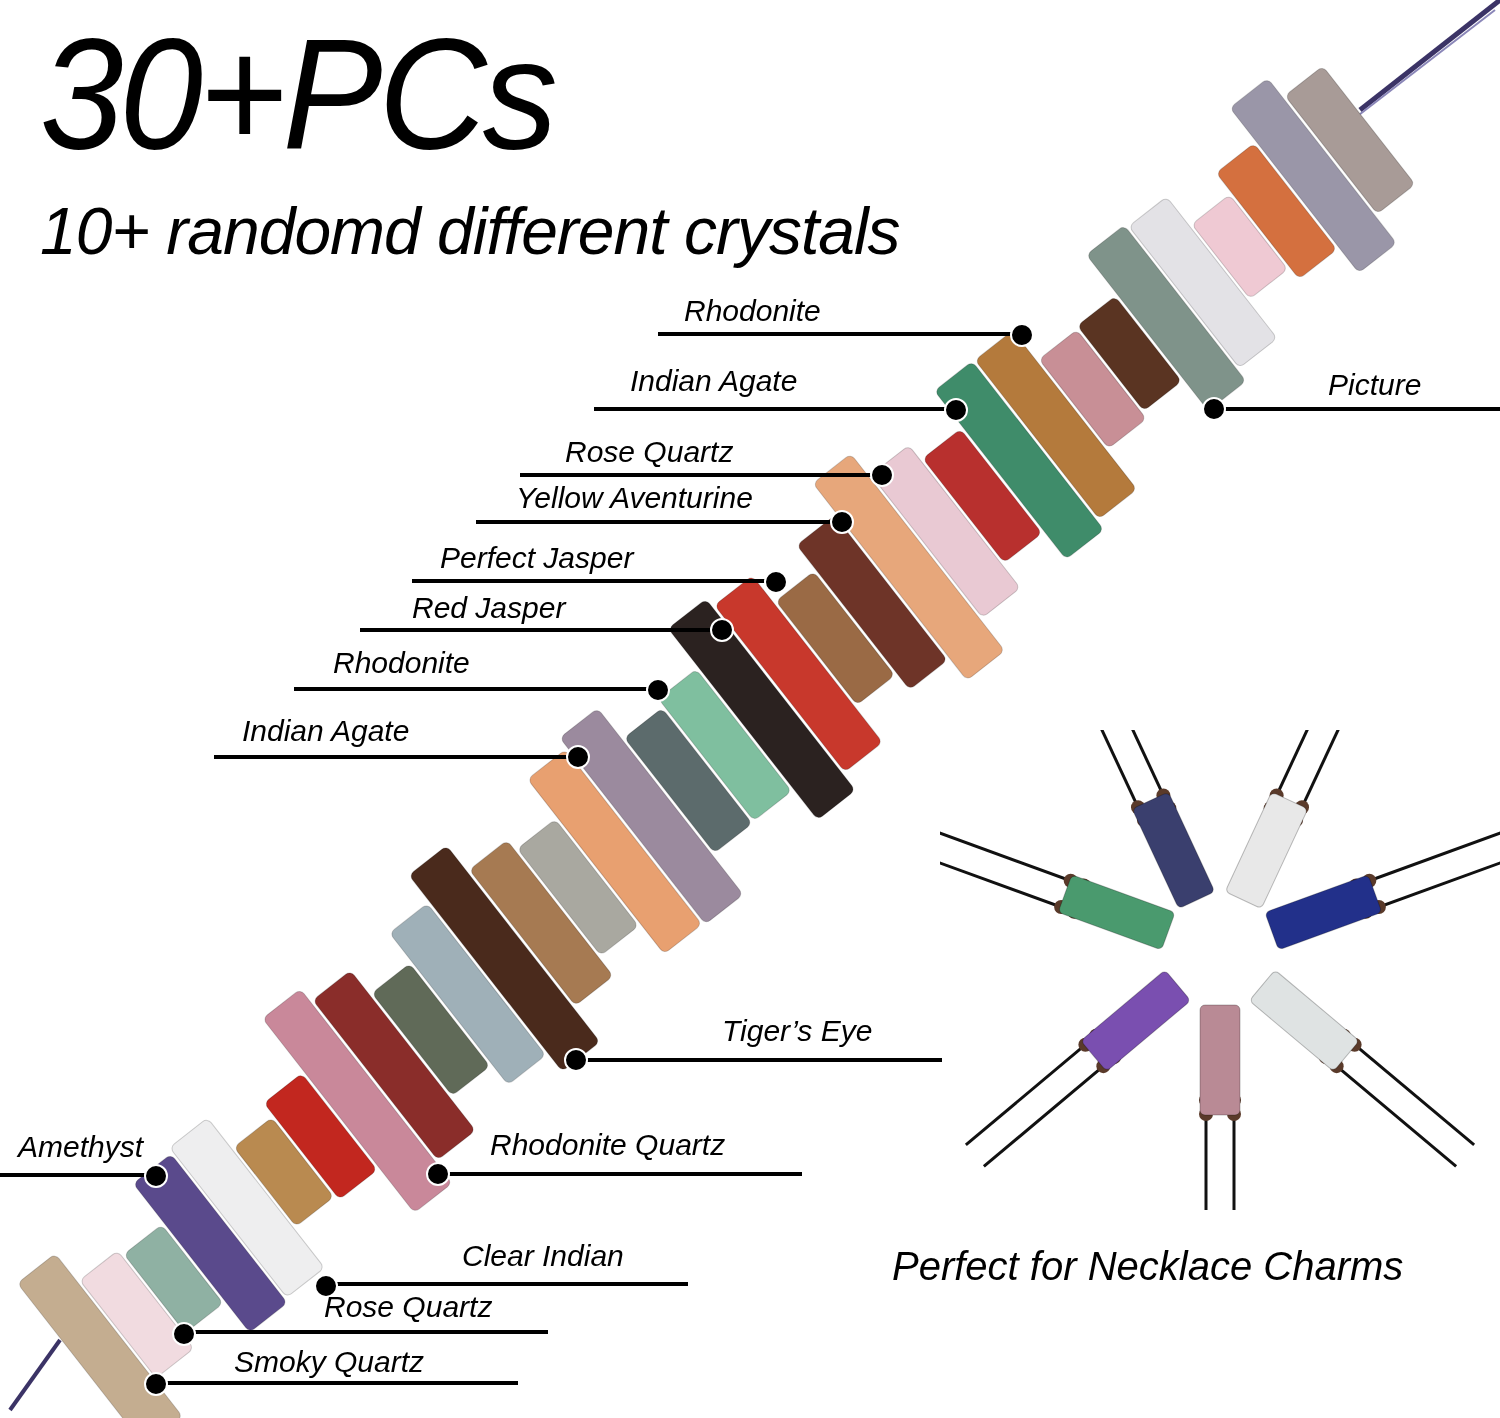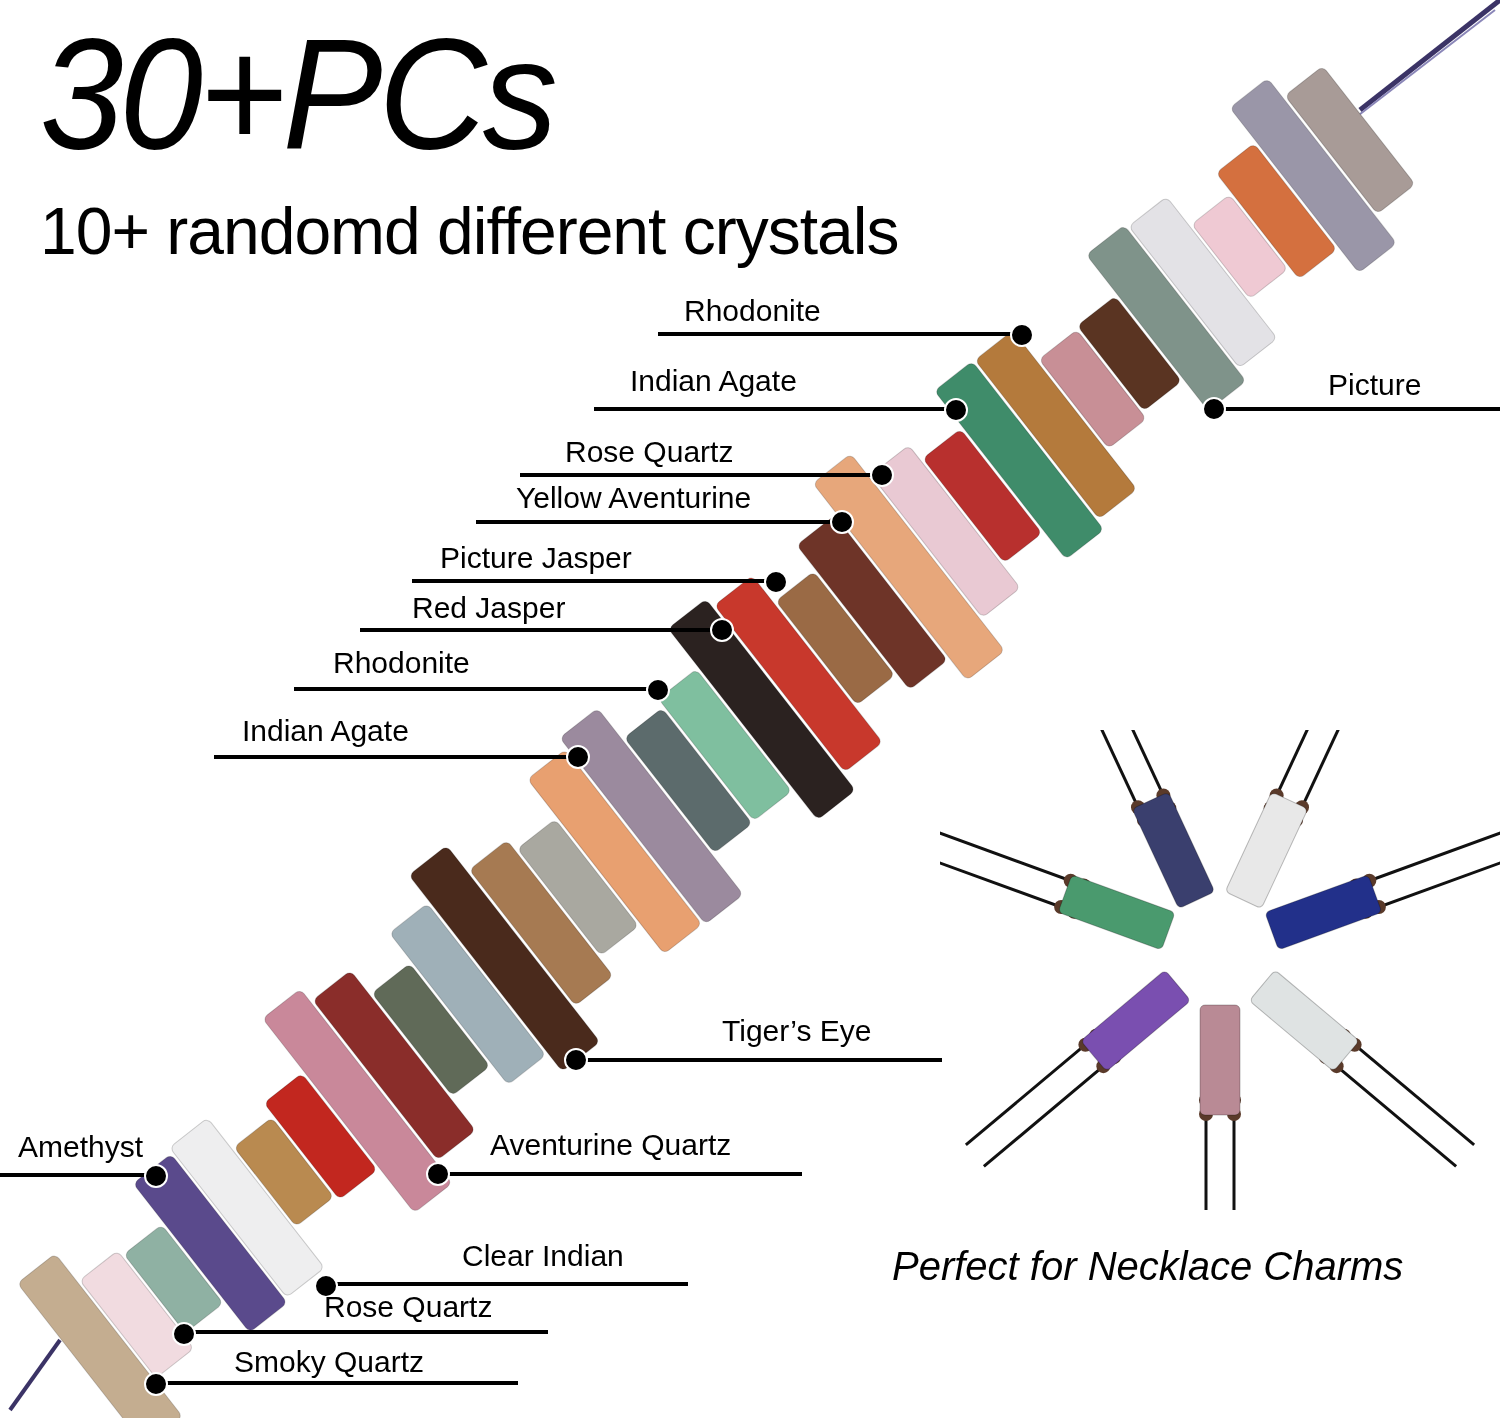--- a/index.html
+++ b/index.html
@@ -1,22 +1,22 @@
 <!DOCTYPE html>
 <html><head>
 <meta charset="utf-8">
 <style>
   html, body { margin: 0; padding: 0; background: #ffffff; }
   body { width: 1500px; height: 1418px; position: relative; overflow: hidden;
          font-family: "Liberation Sans", sans-serif; color: #000; }
   .headline { position: absolute; left: 40px; top: 18px; font-size: 150px; font-weight: 400;
               font-style: italic; letter-spacing: -4px; line-height: 1; transform: scaleY(1.05); }
-  .subhead { position: absolute; left: 40px; top: 198px; font-size: 66px; 
+  .subhead { position: absolute; left: 40px; top: 198px; font-size: 66px; font-style: italic;
              line-height: 1; letter-spacing: -1px; }
-  .label { position: absolute; font-size: 30px; line-height: 1; white-space: nowrap; }
+  .label { position: absolute; font-size: 30px; font-style: italic; line-height: 1; white-space: nowrap; }
   .line { position: absolute; height: 4px; background: #000; }
   .dot { position: absolute; width: 20px; height: 20px; border-radius: 50%; background: #000;
          border: 2px solid #fff; box-sizing: content-box; }
   .strand { position: absolute; left: 0; top: 0; width: 1500px; height: 1418px; pointer-events: none; }
   .charms-caption { position: absolute; left: 892px; top: 1246px; font-size: 40px; font-style: italic;
                     line-height: 1; white-space: nowrap; }
   .charms { position: absolute; left: 940px; top: 730px; width: 560px; height: 480px; }
 </style>
 </head>
 <body>
@@ -84,21 +84,21 @@
 <div class="line" style="left:520px;top:473px;width:362px"></div>
 <div class="dot" style="left:870px;top:463px"></div>
 <div class="label" style="left:565px;top:437px">Rose Quartz</div>
 
 <div class="line" style="left:476px;top:520px;width:368px"></div>
 <div class="dot" style="left:830px;top:510px"></div>
 <div class="label" style="left:516px;top:483px">Yellow Aventurine</div>
 
 <div class="line" style="left:412px;top:579px;width:364px"></div>
 <div class="dot" style="left:764px;top:570px"></div>
-<div class="label" style="left:440px;top:543px">Picture Jasper</div>
+<div class="label" style="left:440px;top:543px">Perfect Jasper</div>
 
 <div class="line" style="left:360px;top:628px;width:362px"></div>
 <div class="dot" style="left:710px;top:618px"></div>
 <div class="label" style="left:412px;top:593px">Red Jasper</div>
 
 <div class="line" style="left:294px;top:687px;width:364px"></div>
 <div class="dot" style="left:646px;top:678px"></div>
 <div class="label" style="left:333px;top:648px">Rhodonite</div>
 
 <div class="line" style="left:214px;top:755px;width:364px"></div>
@@ -108,21 +108,21 @@
 <div class="line" style="left:576px;top:1058px;width:366px"></div>
 <div class="dot" style="left:564px;top:1048px"></div>
 <div class="label" style="left:722px;top:1016px">Tiger’s Eye</div>
 
 <div class="line" style="left:0px;top:1173px;width:158px"></div>
 <div class="dot" style="left:144px;top:1164px"></div>
 <div class="label" style="left:18px;top:1132px">Amethyst</div>
 
 <div class="line" style="left:436px;top:1172px;width:366px"></div>
 <div class="dot" style="left:426px;top:1162px"></div>
-<div class="label" style="left:490px;top:1130px">Aventurine Quartz</div>
+<div class="label" style="left:490px;top:1130px">Rhodonite Quartz</div>
 
 <div class="line" style="left:324px;top:1282px;width:364px"></div>
 <div class="dot" style="left:314px;top:1274px"></div>
 <div class="label" style="left:462px;top:1241px">Clear Indian</div>
 
 <div class="line" style="left:184px;top:1330px;width:364px"></div>
 <div class="dot" style="left:172px;top:1322px"></div>
 <div class="label" style="left:324px;top:1292px">Rose Quartz</div>
 
 <div class="line" style="left:154px;top:1381px;width:364px"></div>

